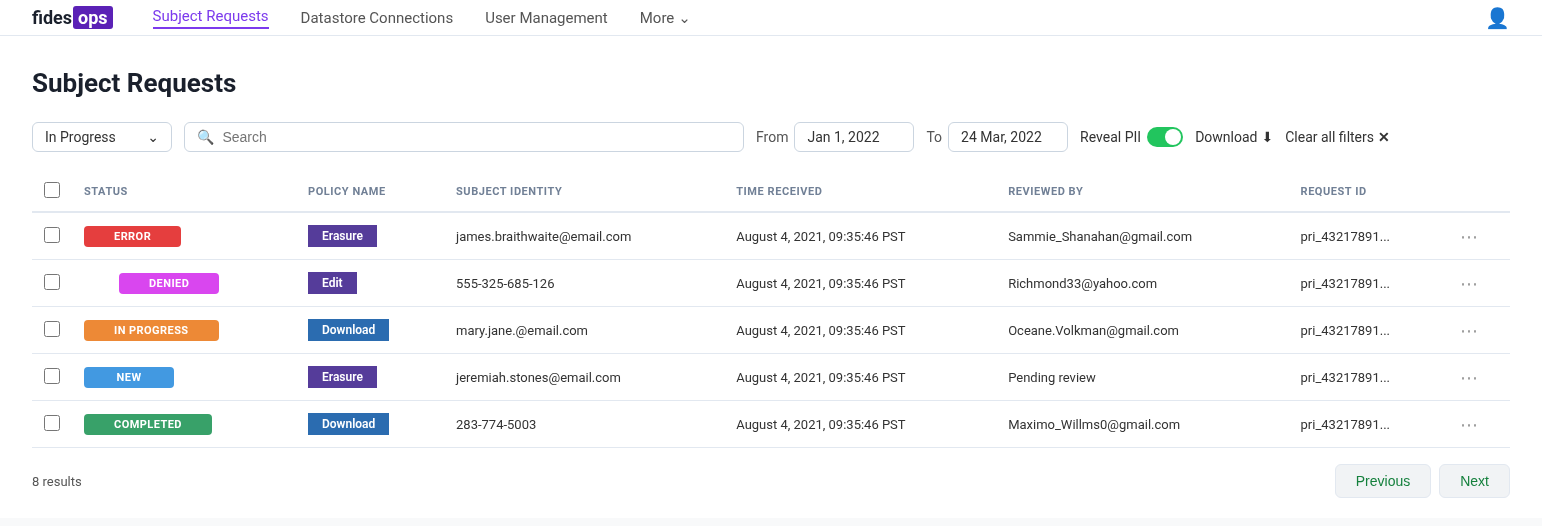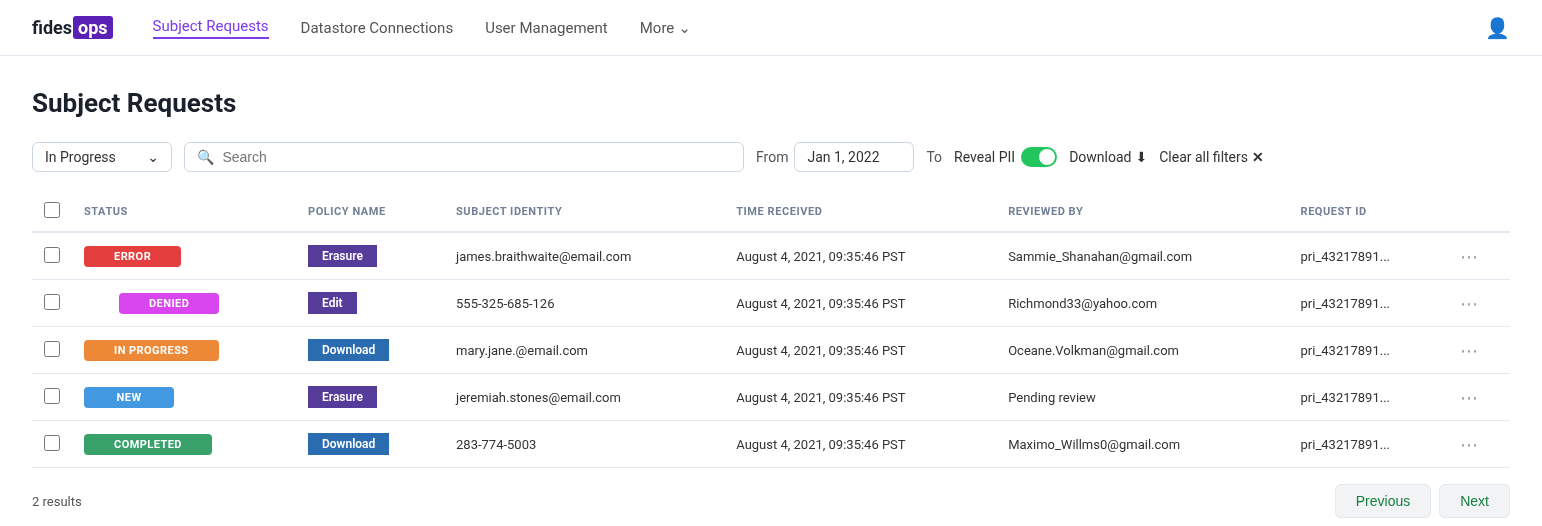--- a/index.html
+++ b/index.html
@@ -5,21 +5,21 @@
     * { box-sizing: border-box; margin: 0; padding: 0; }
     body { font-family: -apple-system, BlinkMacSystemFont, 'Segoe UI', Roboto, sans-serif; background: #f8f9fa; color: #333; font-size: 14px; }
 
     
     .top-bar {
       background: #fff;
       border-bottom: 1px solid #e2e8f0;
       display: flex;
       align-items: center;
       padding: 0 32px;
-      height: 56px;
+      height: 36px;
       justify-content: space-between;
     }
     .logo {
       display: flex;
       align-items: center;
       font-weight: 700;
       font-size: 18px;
       color: #1a202c;
     }
     .logo .ops {
@@ -310,20 +310,21 @@
       <input type="text" placeholder="Search" style="">
     </div>
 
     <div class="date-group">
       <span class="date-label">From</span>
       <div class="date-box">Jan 1, 2022</div>
     </div>
 
     <div class="date-group">
       <span class="date-label">To</span>
+      <div class="date-box">24 Mar, 2022</div>
     </div>
 
     <div class="reveal-pii">
       <span>Reveal PII</span>
       <div class="toggle">
         <div class="toggle-knob"></div>
       </div>
     </div>
 
     <div class="download-btn">
@@ -420,19 +421,19 @@
       <td>August 4, 2021, 09:35:46 PST</td>
       <td>Maximo_Willms0@gmail.com</td>
       <td>pri_43217891...</td>
       <td><span class="dots">⋯</span></td>
     </tr>
         </tbody>
     </table>
   </div>
 
   <div class="footer">
-    <span class="results-text">2 results</span>
+    <span class="results-text">8 results</span>
     <div class="pagination">
       <button class="page-btn">Previous</button>
       <button class="page-btn">Next</button>
     </div>
   </div>
 </div>
 
 </body></html>

